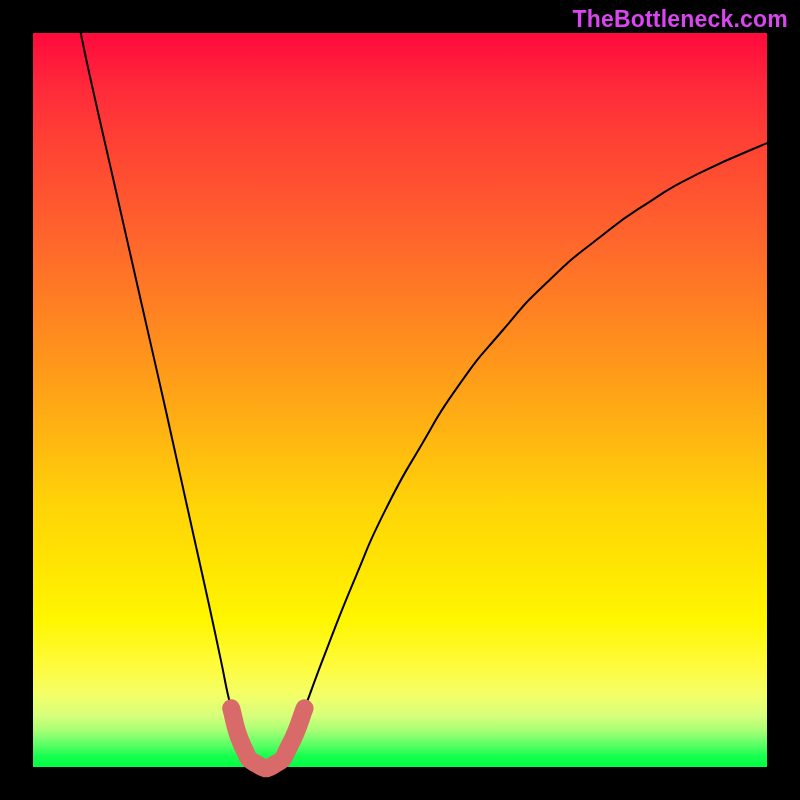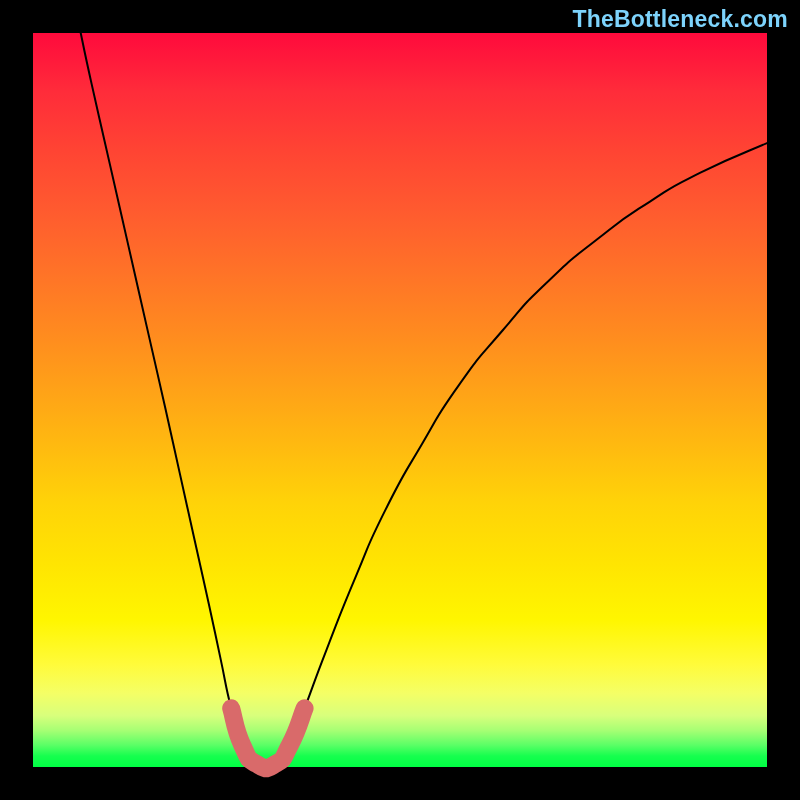--- a/index.html
+++ b/index.html
@@ -45,21 +45,21 @@
       #a7ff74 95%,
       #5bff66 97%,
       #16ff4e 98.5%,
       #00ff44 100%
     );
   }
   .watermark {
     position: absolute;
     top: 6px;
     right: 12px;
-    color: #7dd3fc;
+    color: #d946ef;
     font-size: 23px;
     font-weight: 600;
     letter-spacing: 0.2px;
     z-index: 50;
     user-select: none;
   }
   svg.curve {
     position: absolute;
     top: 0;
     left: 0;

